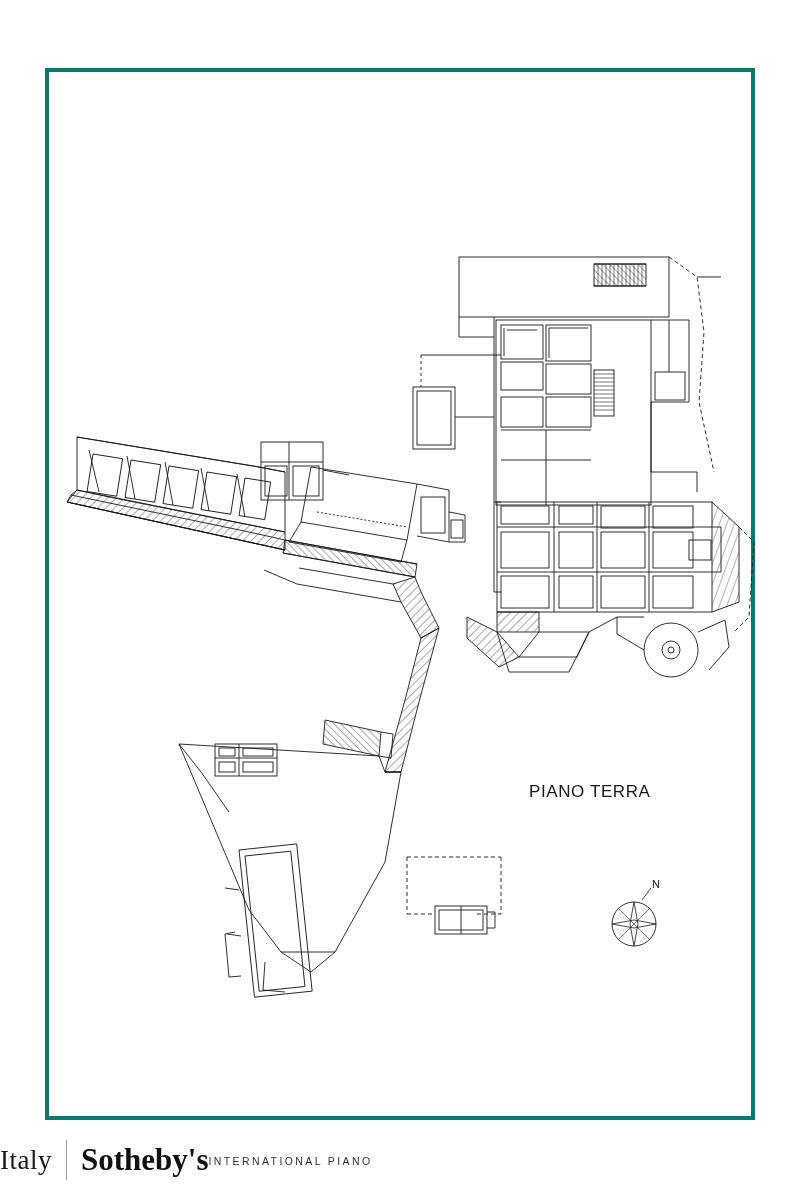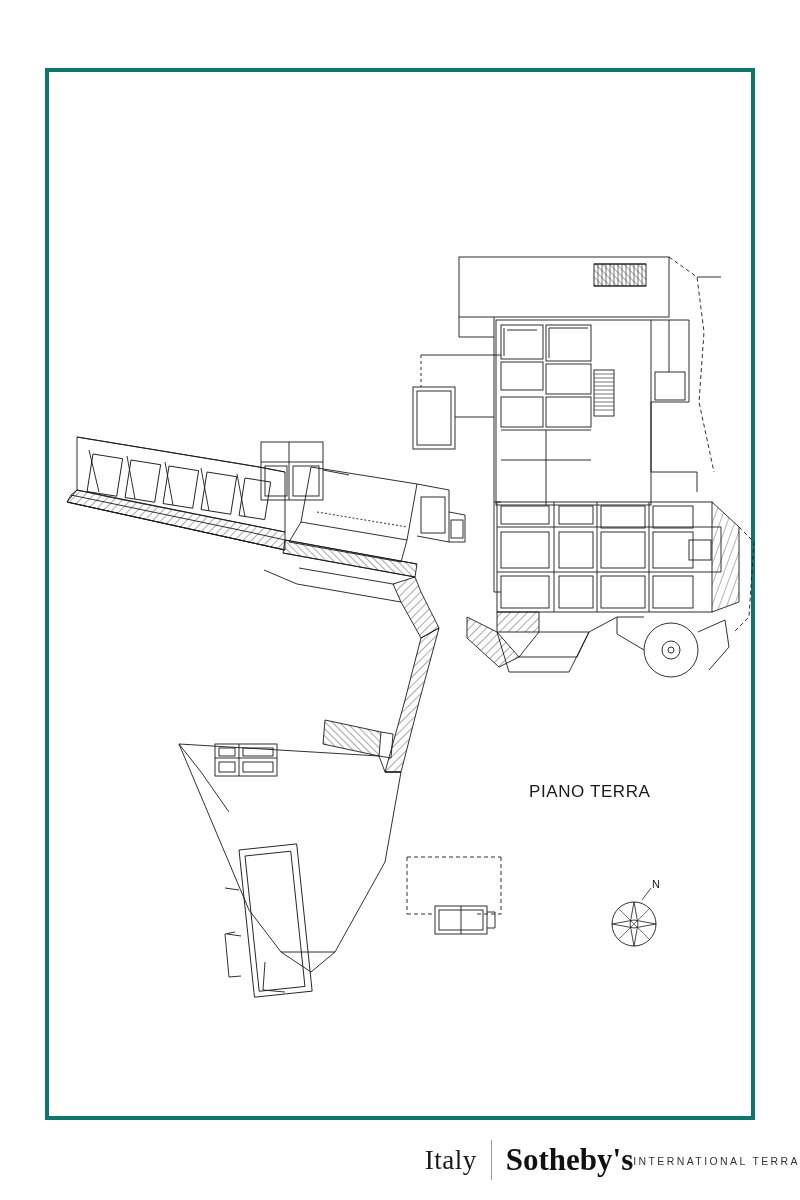--- a/index.html
+++ b/index.html
@@ -62,21 +62,21 @@
     height: 80px;
   }
   .footer {
     position: absolute;
     left: 0;
     top: 1120px;
     width: 800px;
     height: 80px;
     display: flex;
     align-items: center;
-    justify-content: flex-end;
+    justify-content: flex-start;
   }
   .footer-inner {
     display: flex;
     align-items: center;
     gap: 14px;
   }
   .footer-italy {
     font-family: "Liberation Serif", serif;
     font-size: 27px;
     color: #1a1a1a;
@@ -339,18 +339,18 @@
       <div style="position:absolute; left:48px; top:-4px; font-size:11px; color:#1a1a1a;">N</div>
     </div>
   </div>
 
   <div class="footer">
     <div class="footer-inner">
       <div class="footer-italy">Italy</div>
       <div class="footer-divider"></div>
       <div class="footer-right">
         <div class="footer-sothebys">Sotheby's</div>
-        <div class="footer-intl">INTERNATIONAL TERRA</div>
+        <div class="footer-intl">INTERNATIONAL PIANO</div>
       </div>
     </div>
   </div>
 
 </div>
 
 </body></html>

